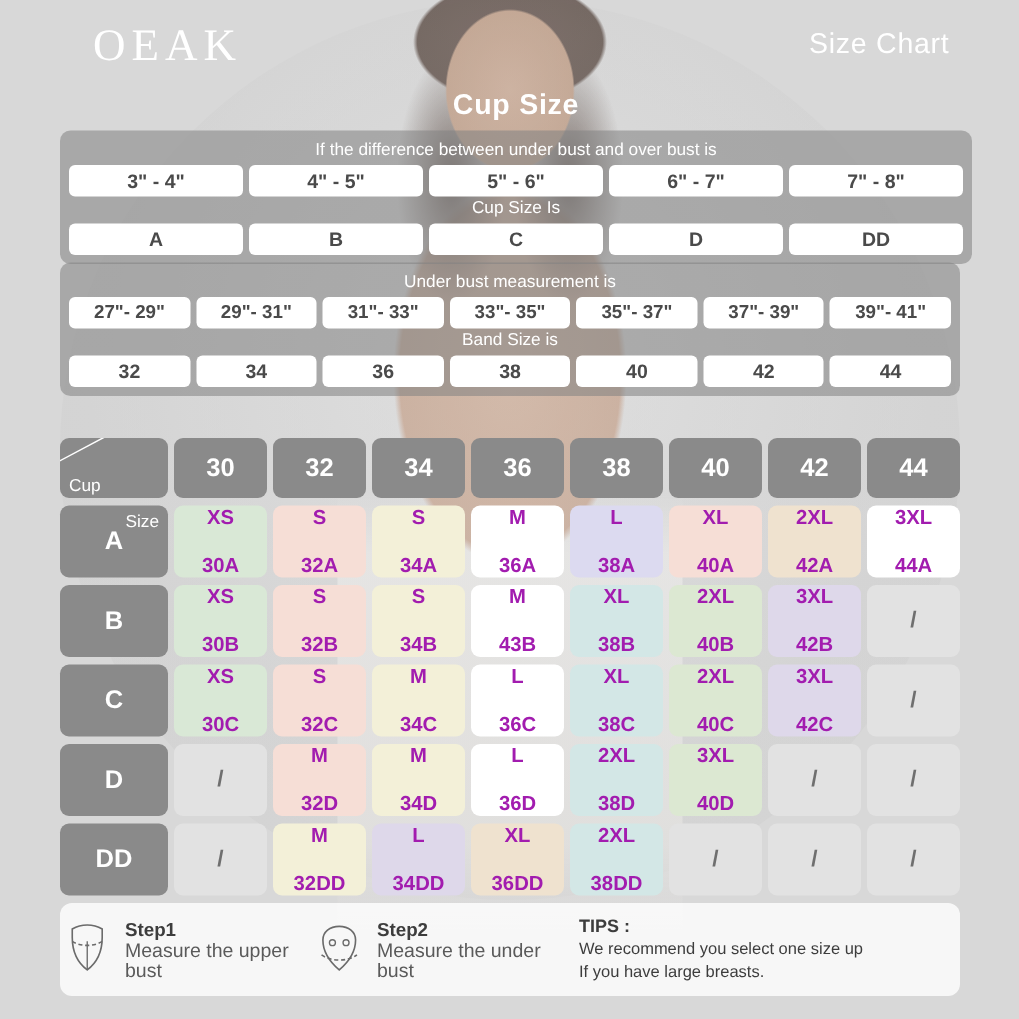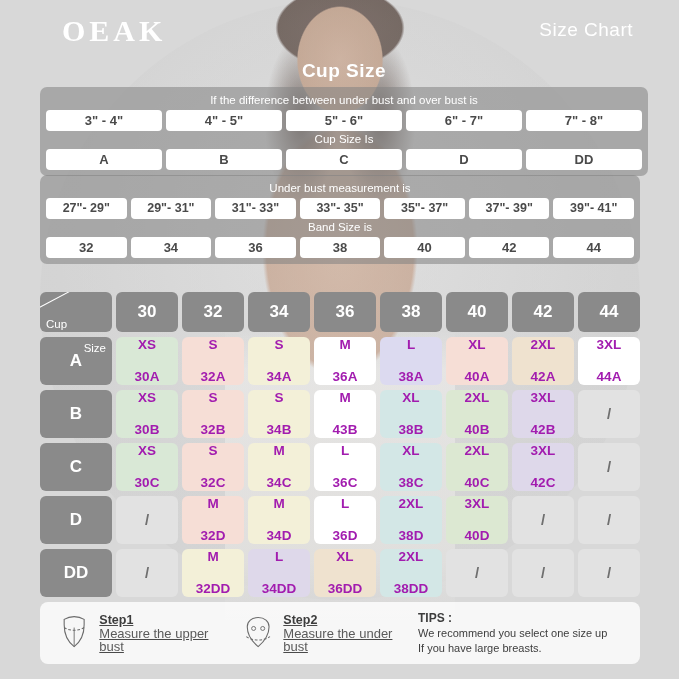--- a/index.html
+++ b/index.html
@@ -34,21 +34,21 @@
   }
   #bg .veil{
     position:absolute;inset:0;
     background:linear-gradient(to bottom, rgba(216,216,216,.25), rgba(216,216,216,.45));
   }
   #wrap{position:absolute;inset:0;}
 
   
   .logo{
     position:absolute;left:62px;top:14px;
-    font-size:30px;letter-spacing:4px;font-weight:bold;
+    font-size:30px;letter-spacing:4px;font-weight:normal;
     color:#fff;font-family:"Liberation Serif", serif;
   }
   .chart-title{
     position:absolute;right:46px;top:19px;
     font-size:19px;color:#fff;letter-spacing:.5px;
   }
 
   
   .section-title{
     text-align:center;font-size:19px;font-weight:bold;color:#fff;
@@ -106,21 +106,21 @@
   }
   .m-cell .l2{font-size:13.5px;}
   .m-cell.empty{color:#6f6f6f;font-size:15px;justify-content:center;}
 
   
   #footer{
     position:absolute;left:40px;top:602px;width:600px;height:62px;
     background:rgba(255,255,255,.80);border-radius:8px;
     display:flex;align-items:center;color:#4a4a4a;
   }
-  .step{display:flex;align-items:center;gap:7px;padding-left:16px;width:168px;text-decoration:underline;}
+  .step{display:flex;align-items:center;gap:7px;padding-left:0;width:168px;}
   .step .txt b{display:block;font-size:12.5px;color:#3d3d3d;}
   .step .txt span{display:block;font-size:13px;color:#5a5a5a;line-height:13px;}
   .tips{padding-left:10px;font-size:11px;color:#3d3d3d;line-height:15px;}
   .tips b{font-size:12px;}
 </style>
 </head>
 <body>
 
 <div id="bg">
   <div class="circle"></div>

